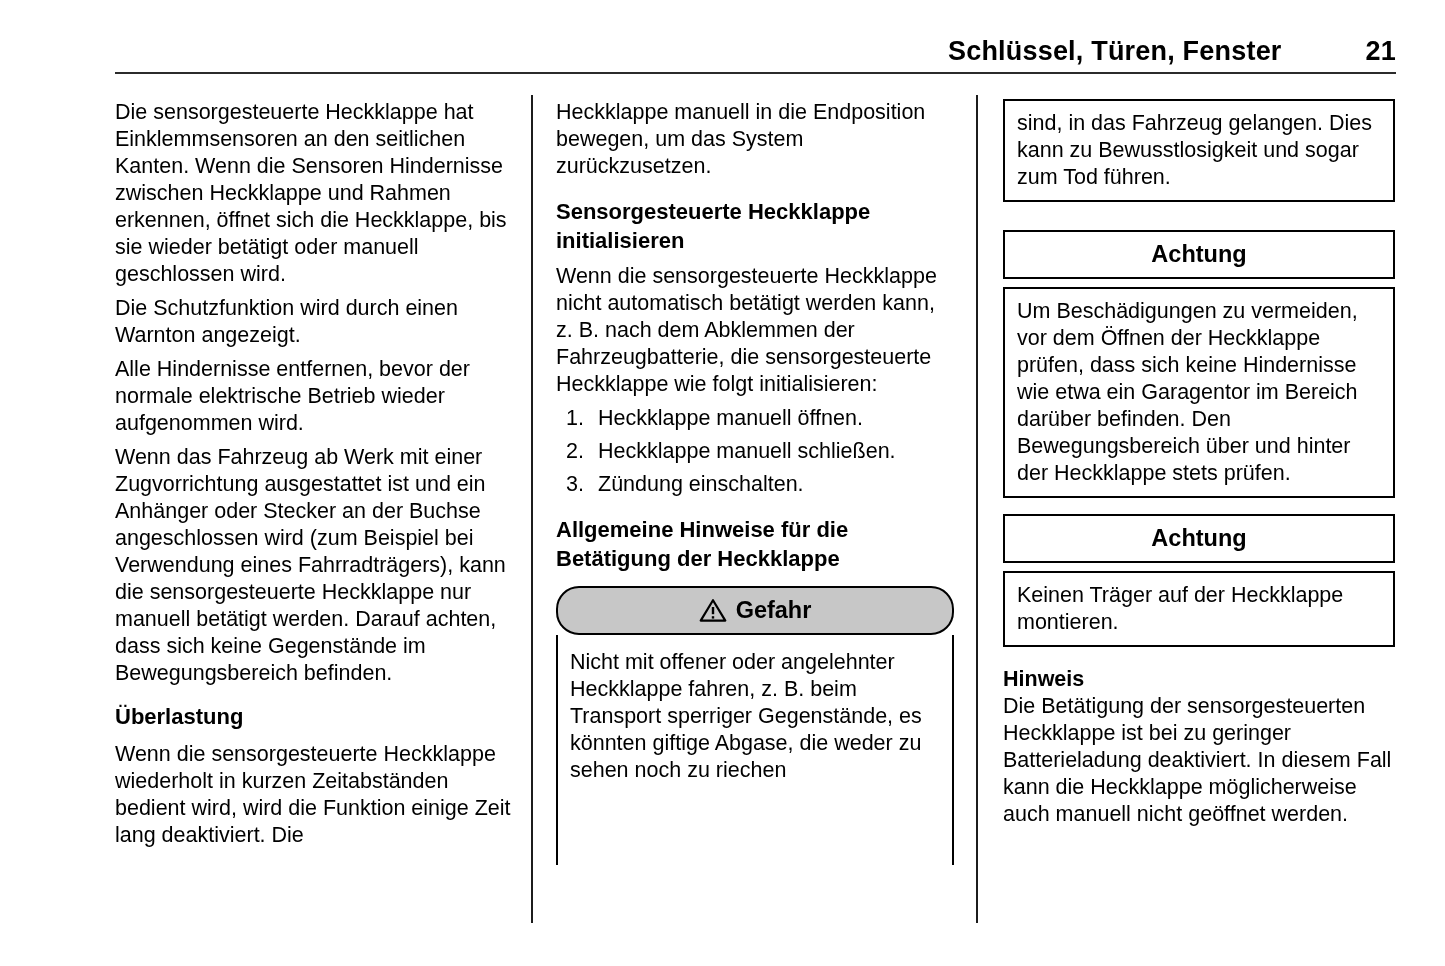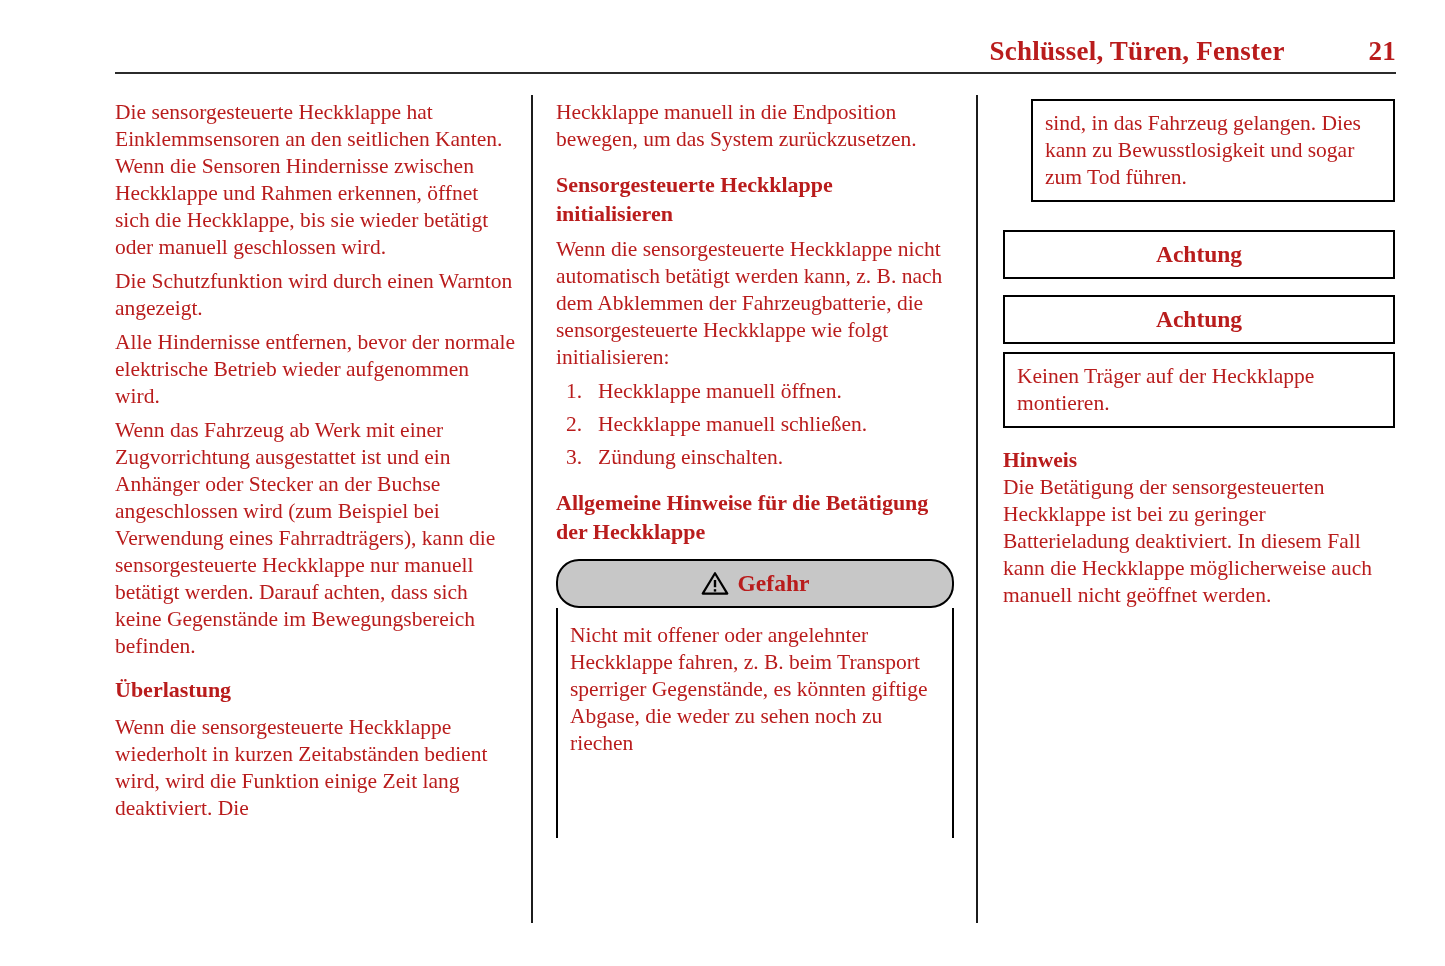--- a/index.html
+++ b/index.html
@@ -1,20 +1,20 @@
 <!DOCTYPE html>
 <html lang="de"><head>
 <meta charset="utf-8">
 <style>
   * { margin:0; padding:0; box-sizing:border-box; }
   html,body { background:#ffffff; }
   .page {
     position:relative; width:1445px; height:966px; overflow:hidden;
-    background:#ffffff; color:#b91c1c;
-    font-family:Liberation Serif, serif;
+    background:#ffffff; color:#000000;
+    font-family:Liberation Sans, sans-serif;
   }
   
   .header-row {
     position:absolute; top:36px; left:115px; width:1281px;
     display:flex; justify-content:flex-end; align-items:baseline;
     font-weight:700; font-size:27px; letter-spacing:0.2px;
   }
   .page-num { margin-left:84px; }
   .header-rule {
     position:absolute; top:72px; left:115px; width:1281px; height:2px; background:#2b2b2b;
@@ -43,21 +43,21 @@
     border:2px solid #000; height:49px;
     display:flex; align-items:center; justify-content:center;
     font-weight:700; font-size:23.5px; gap:9px;
   }
   .danger { margin-top:13px; }
   .danger .box-header { background:#c7c7c7;border-radius:23px; }
   .danger-body {
     border:2px solid #000; border-top:none; border-bottom:none;
     padding:14px 12px 0; height:230px;
   }
-  .cont-box { border:2px solid #000; padding:9px 12px;margin-left:28px; }
+  .cont-box { border:2px solid #000; padding:9px 12px; }
   .caution { margin-top:28px; }
   .caution + .caution { margin-top:16px; }
   .caution-body { border:2px solid #000; padding:9px 12px; margin-top:8px; }
 
   .note-heading { font-weight:700; margin-top:19px; }
   .warn-icon { display:inline-flex; }
 </style>
 </head>
 <body>
 
@@ -116,20 +116,21 @@
       </div>
       <div class="danger-body">Nicht mit offener oder angelehnter Heckklappe fahren, z. B. beim Transport sperriger Gegenstände, es könnten giftige Abgase, die weder zu sehen noch zu riechen</div>
     </div>
   </div>
 
   <div class="col col3">
     <div class="cont-box">sind, in das Fahrzeug gelangen. Dies kann zu Bewusstlosigkeit und sogar zum Tod führen.</div>
 
     <div class="caution">
       <div class="box-header">Achtung</div>
+      <div class="caution-body">Um Beschädigungen zu vermeiden, vor dem Öffnen der Heckklappe prüfen, dass sich keine Hindernisse wie etwa ein Garagentor im Bereich darüber befinden. Den Bewegungsbereich über und hinter der Heckklappe stets prüfen.</div>
     </div>
 
     <div class="caution">
       <div class="box-header">Achtung</div>
       <div class="caution-body">Keinen Träger auf der Heckklappe montieren.</div>
     </div>
 
     <div class="note-heading">Hinweis</div>
     <div class="para">Die Betätigung der sensorgesteuerten Heckklappe ist bei zu geringer Batterieladung deaktiviert. In diesem Fall kann die Heckklappe möglicherweise auch manuell nicht geöffnet werden.</div>
   </div>

